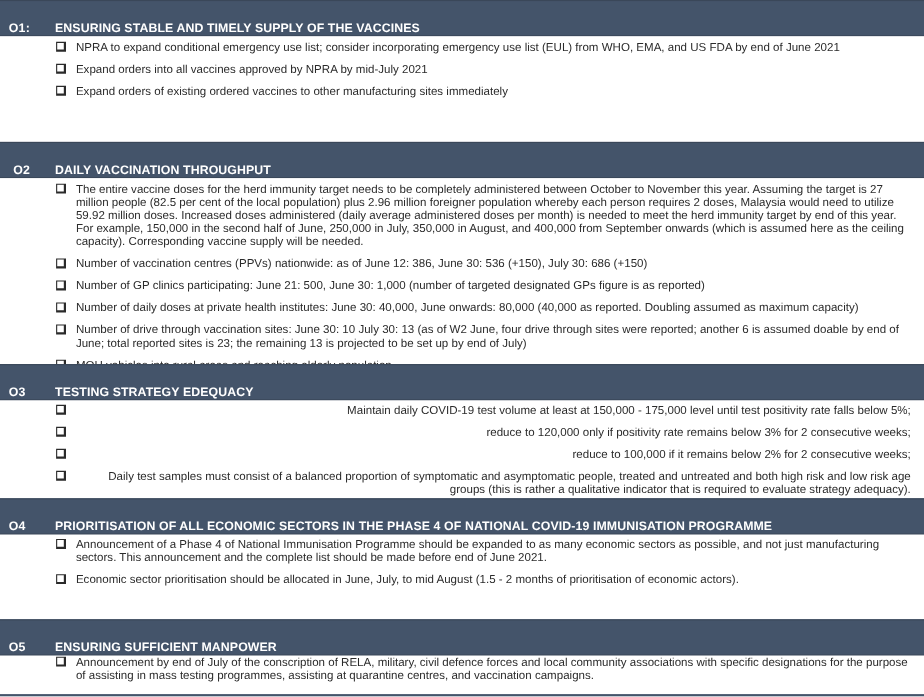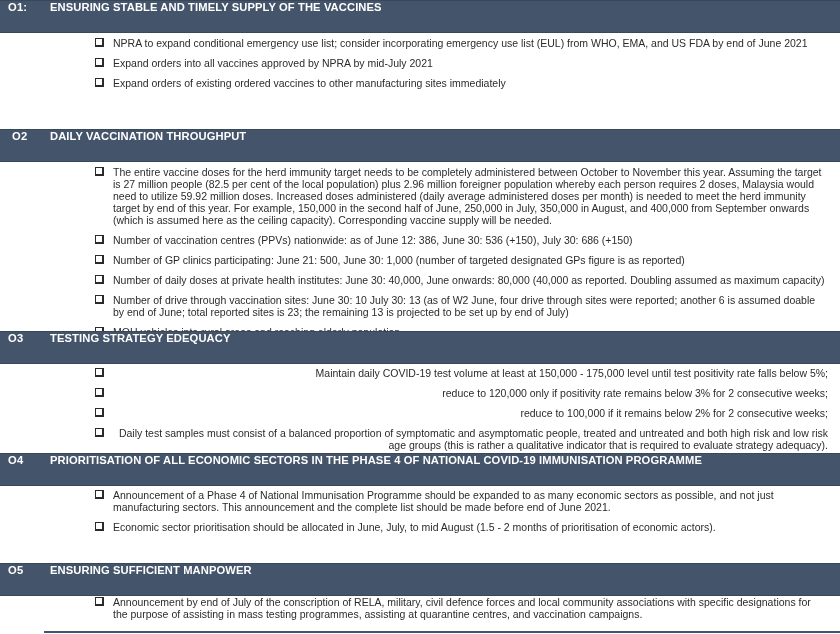--- a/index.html
+++ b/index.html
@@ -18,42 +18,41 @@
     .section {
       position: absolute;
       left: 0;
       width: 840px;
     }
     .sec-header {
       background: #44546a;
       color: #ffffff;
       height: 33px;
       display: flex;
-      align-items: flex-start;
+      align-items: flex-end;
       font-weight: bold;
       font-size: 11.2px;
       border-top: 1px solid #3a4759;
       border-bottom: 1px solid #3a4759;
       box-sizing: border-box;
     }
     .sec-code {
       width: 50px;
       padding-left: 8px;
       box-sizing: border-box;
       letter-spacing: 0.2px;
     }
     .sec-code.indent { padding-left: 12px; }
     .sec-title {
       letter-spacing: 0.1px;
     }
     .sec-body {
       background: #ffffff;
       padding-top: 3px;
       box-sizing: border-box;
-      margin-left: 44px;
     }
     .item {
       display: flex;
       align-items: flex-start;
       font-size: 10.5px;
       line-height: 12px;
       padding-left: 51px;
       padding-right: 12px;
       margin-bottom: 8px;
     }

